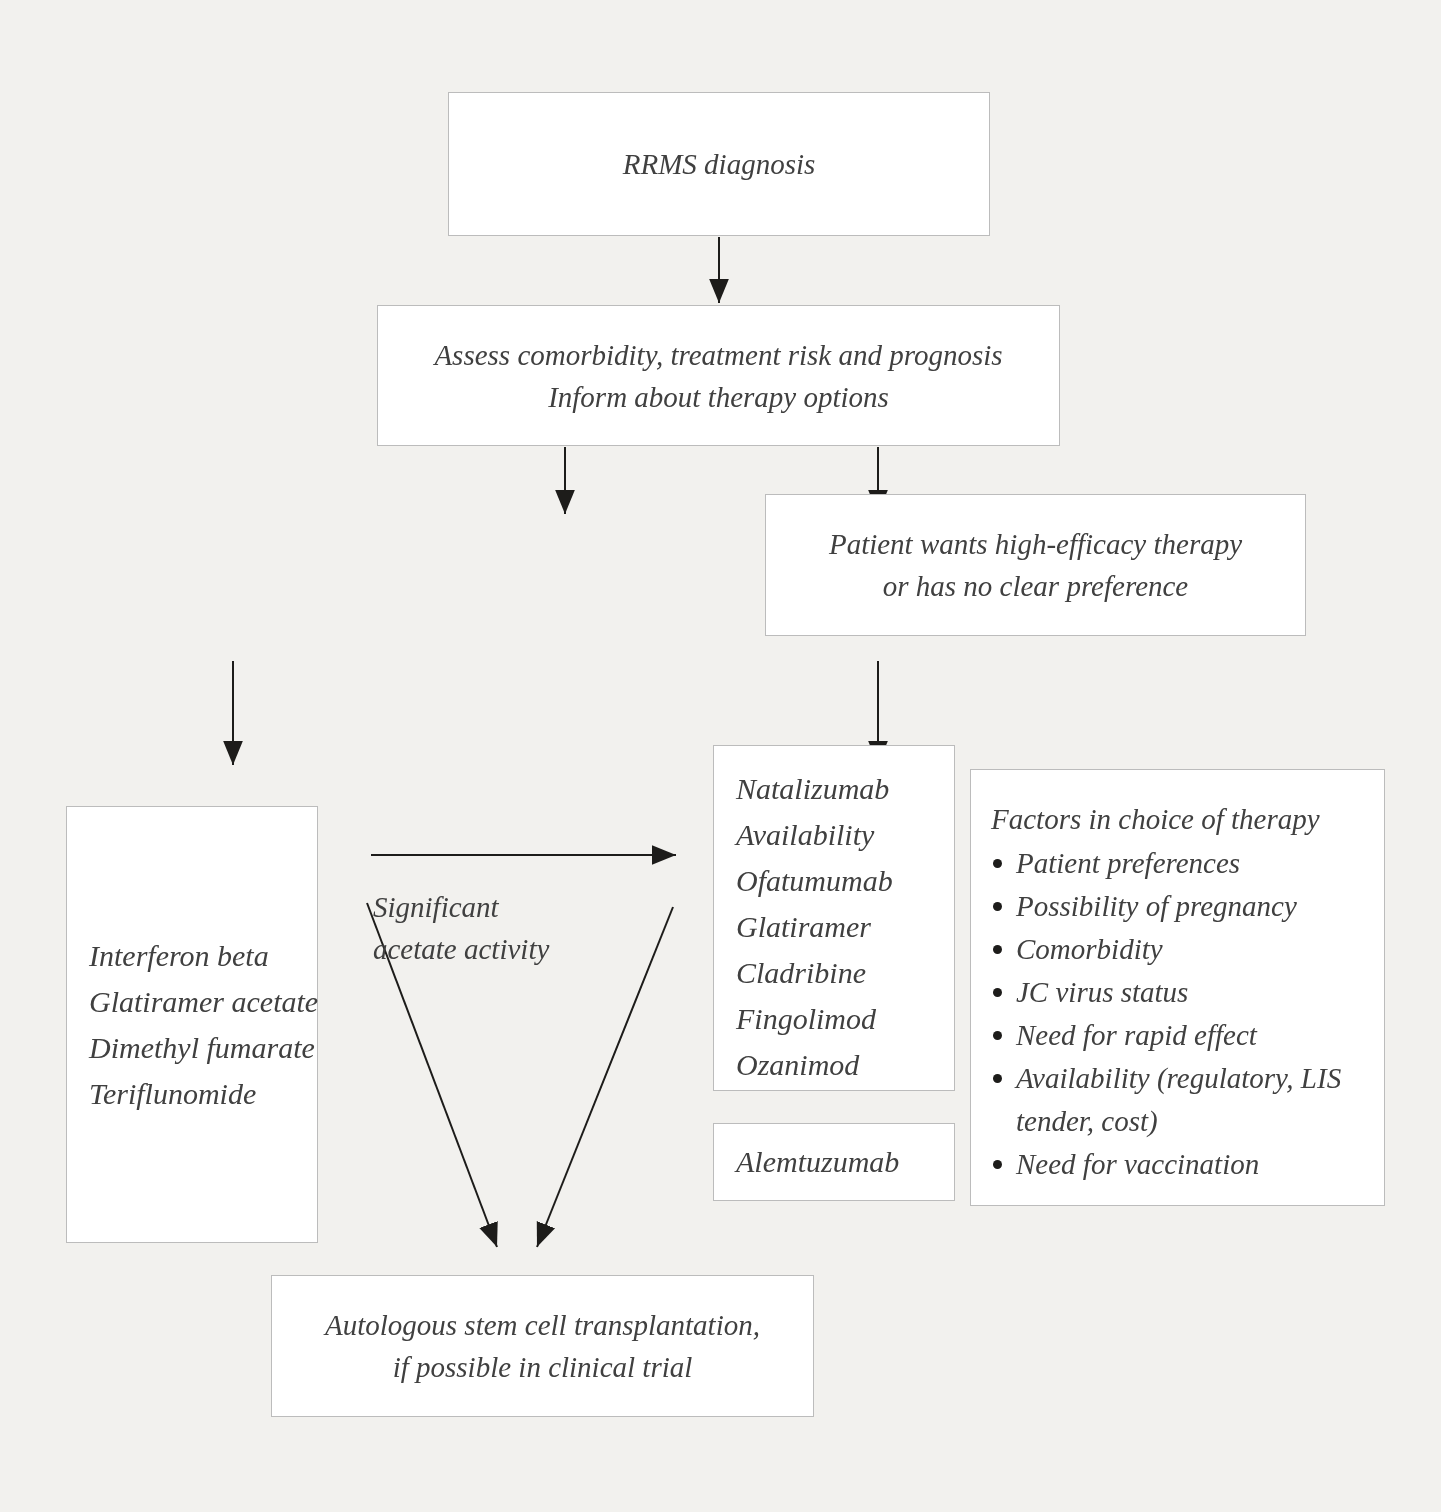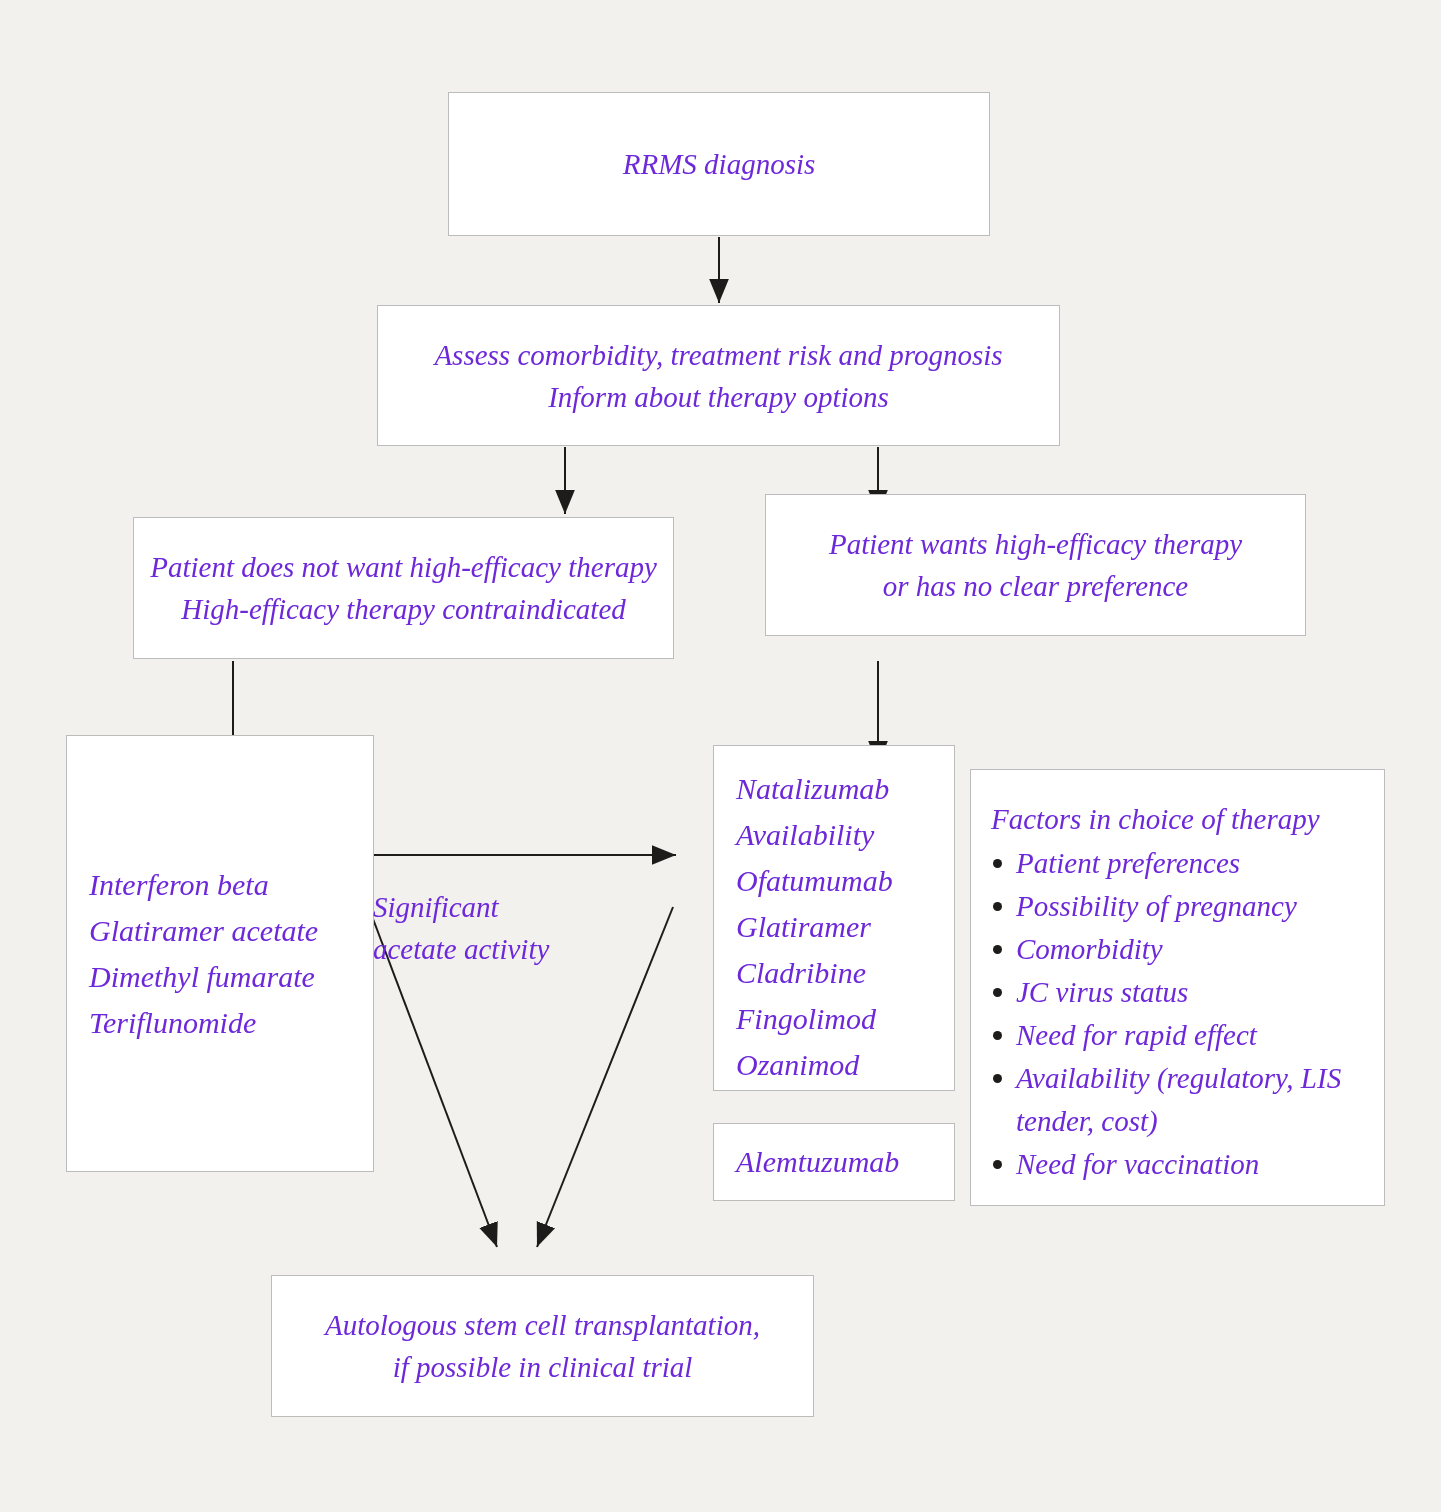--- a/index.html
+++ b/index.html
@@ -7,21 +7,21 @@
     padding: 0;
     background: #f2f1ee;
   }
   .canvas {
     position: relative;
     width: 1441px;
     height: 1512px;
     background: #f2f1ee;
     font-family: "Liberation Serif", "DejaVu Serif", serif;
     font-style: italic;
-    color: #6d28d9;
+    color: #404040;
     overflow: hidden;
   }
   .arrows {
     position: absolute;
     left: 0;
     top: 0;
     pointer-events: none;
   }
   .arrows line {
     stroke: #1d1c1a;
@@ -116,31 +116,27 @@
 
   <div class="node center-text" style="left:448px; top:92px; width:542px; height:144px;">
     <div class="line">RRMS diagnosis</div>
   </div>
 
   <div class="node center-text" style="left:377px; top:305px; width:683px; height:141px;">
     <div class="line">Assess comorbidity, treatment risk and prognosis</div>
     <div class="line">Inform about therapy options</div>
   </div>
 
-  <div class="node center-text" style="left:133px; top:517px; width:541px; height:142px;">
-    <div class="line">Patient does not want high-efficacy therapy</div>
-    <div class="line">High-efficacy therapy contraindicated</div>
-  </div>
 
   <div class="node center-text" style="left:765px; top:494px; width:541px; height:142px;">
     <div class="line">Patient wants high-efficacy therapy</div>
     <div class="line">or has no clear preference</div>
   </div>
 
-  <div class="node drug-list v-center" style="left:66px; top:735px; width:308px; height:437px;">
+  <div class="node drug-list v-center" style="left:66px; top:806px; width:252px; height:437px;">
     <div class="drug-line">Interferon beta</div>
     <div class="drug-line">Glatiramer acetate</div>
     <div class="drug-line">Dimethyl fumarate</div>
     <div class="drug-line">Teriflunomide</div>
   </div>
 
   <div class="node drug-list v-top" style="left:713px; top:745px; width:242px; height:346px;">
     <div class="drug-line">Natalizumab</div>
     <div class="drug-line">Availability</div>
     <div class="drug-line">Ofatumumab</div>

